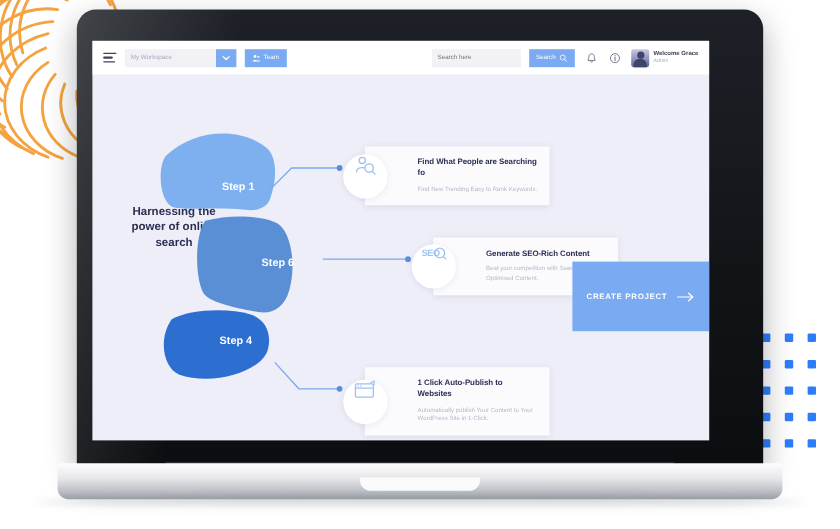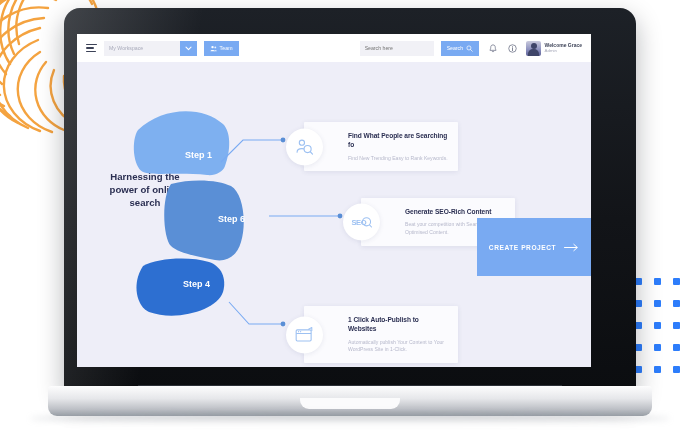--- a/index.html
+++ b/index.html
@@ -140,21 +140,21 @@
   .card-title {
     font-size: 6.6px; font-weight: bold; color: #2b2f52; line-height: 1.42; letter-spacing: -.05px;
   }
   .card-text {
     margin-top: 5px; font-size: 5.1px; color: #b6b8cb; line-height: 1.52;
   }
   .card-icon {
     position: absolute; left: -18px; top: 50%; transform: translateY(-50%);
     width: 37px; height: 37px; border-radius: 50%; background: #ffffff;
     box-shadow: 0 1px 5px rgba(60,66,120,.10);
-    display: flex; align-items: center; justify-content: center;
+    display: flex; justify-content: center;
   }
 
   .cta {
     position: absolute; background: #79aaf2; color: #ffffff;
     display: flex; align-items: center; justify-content: center; gap: 8px;
     font-size: 6.6px; font-weight: bold; letter-spacing: .55px; cursor: pointer;
   }
 </style>
 </head>
 <body>

